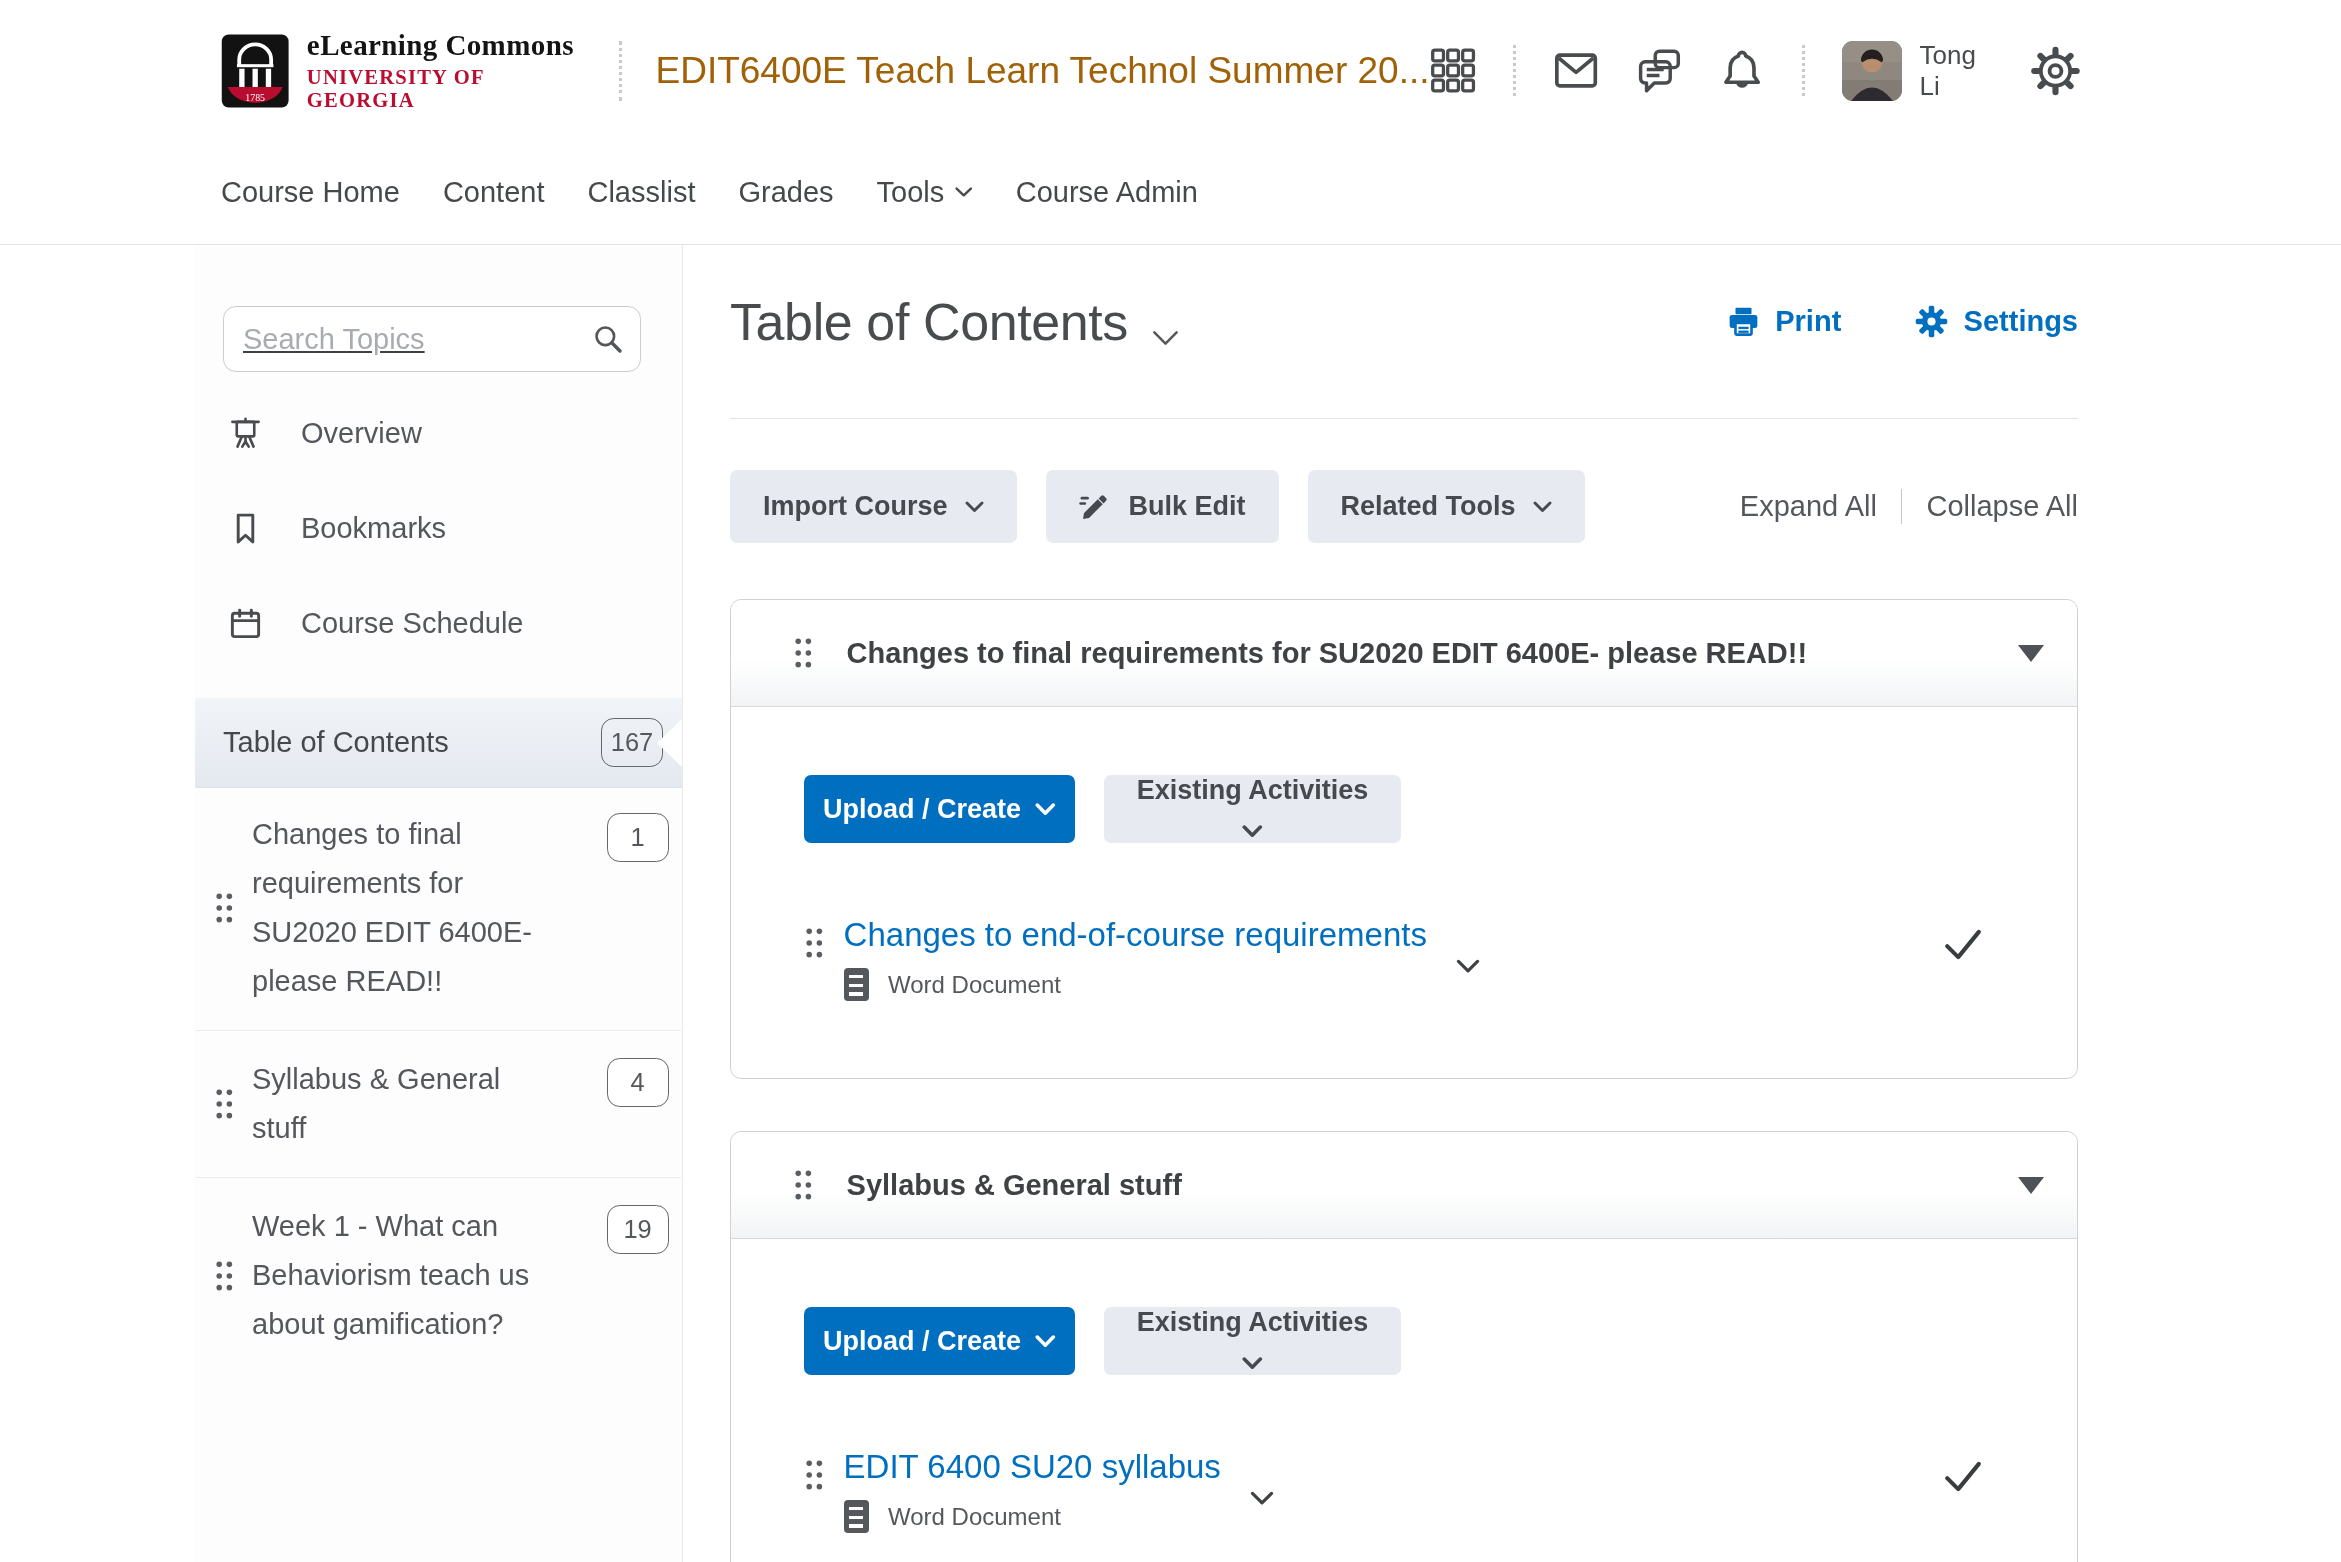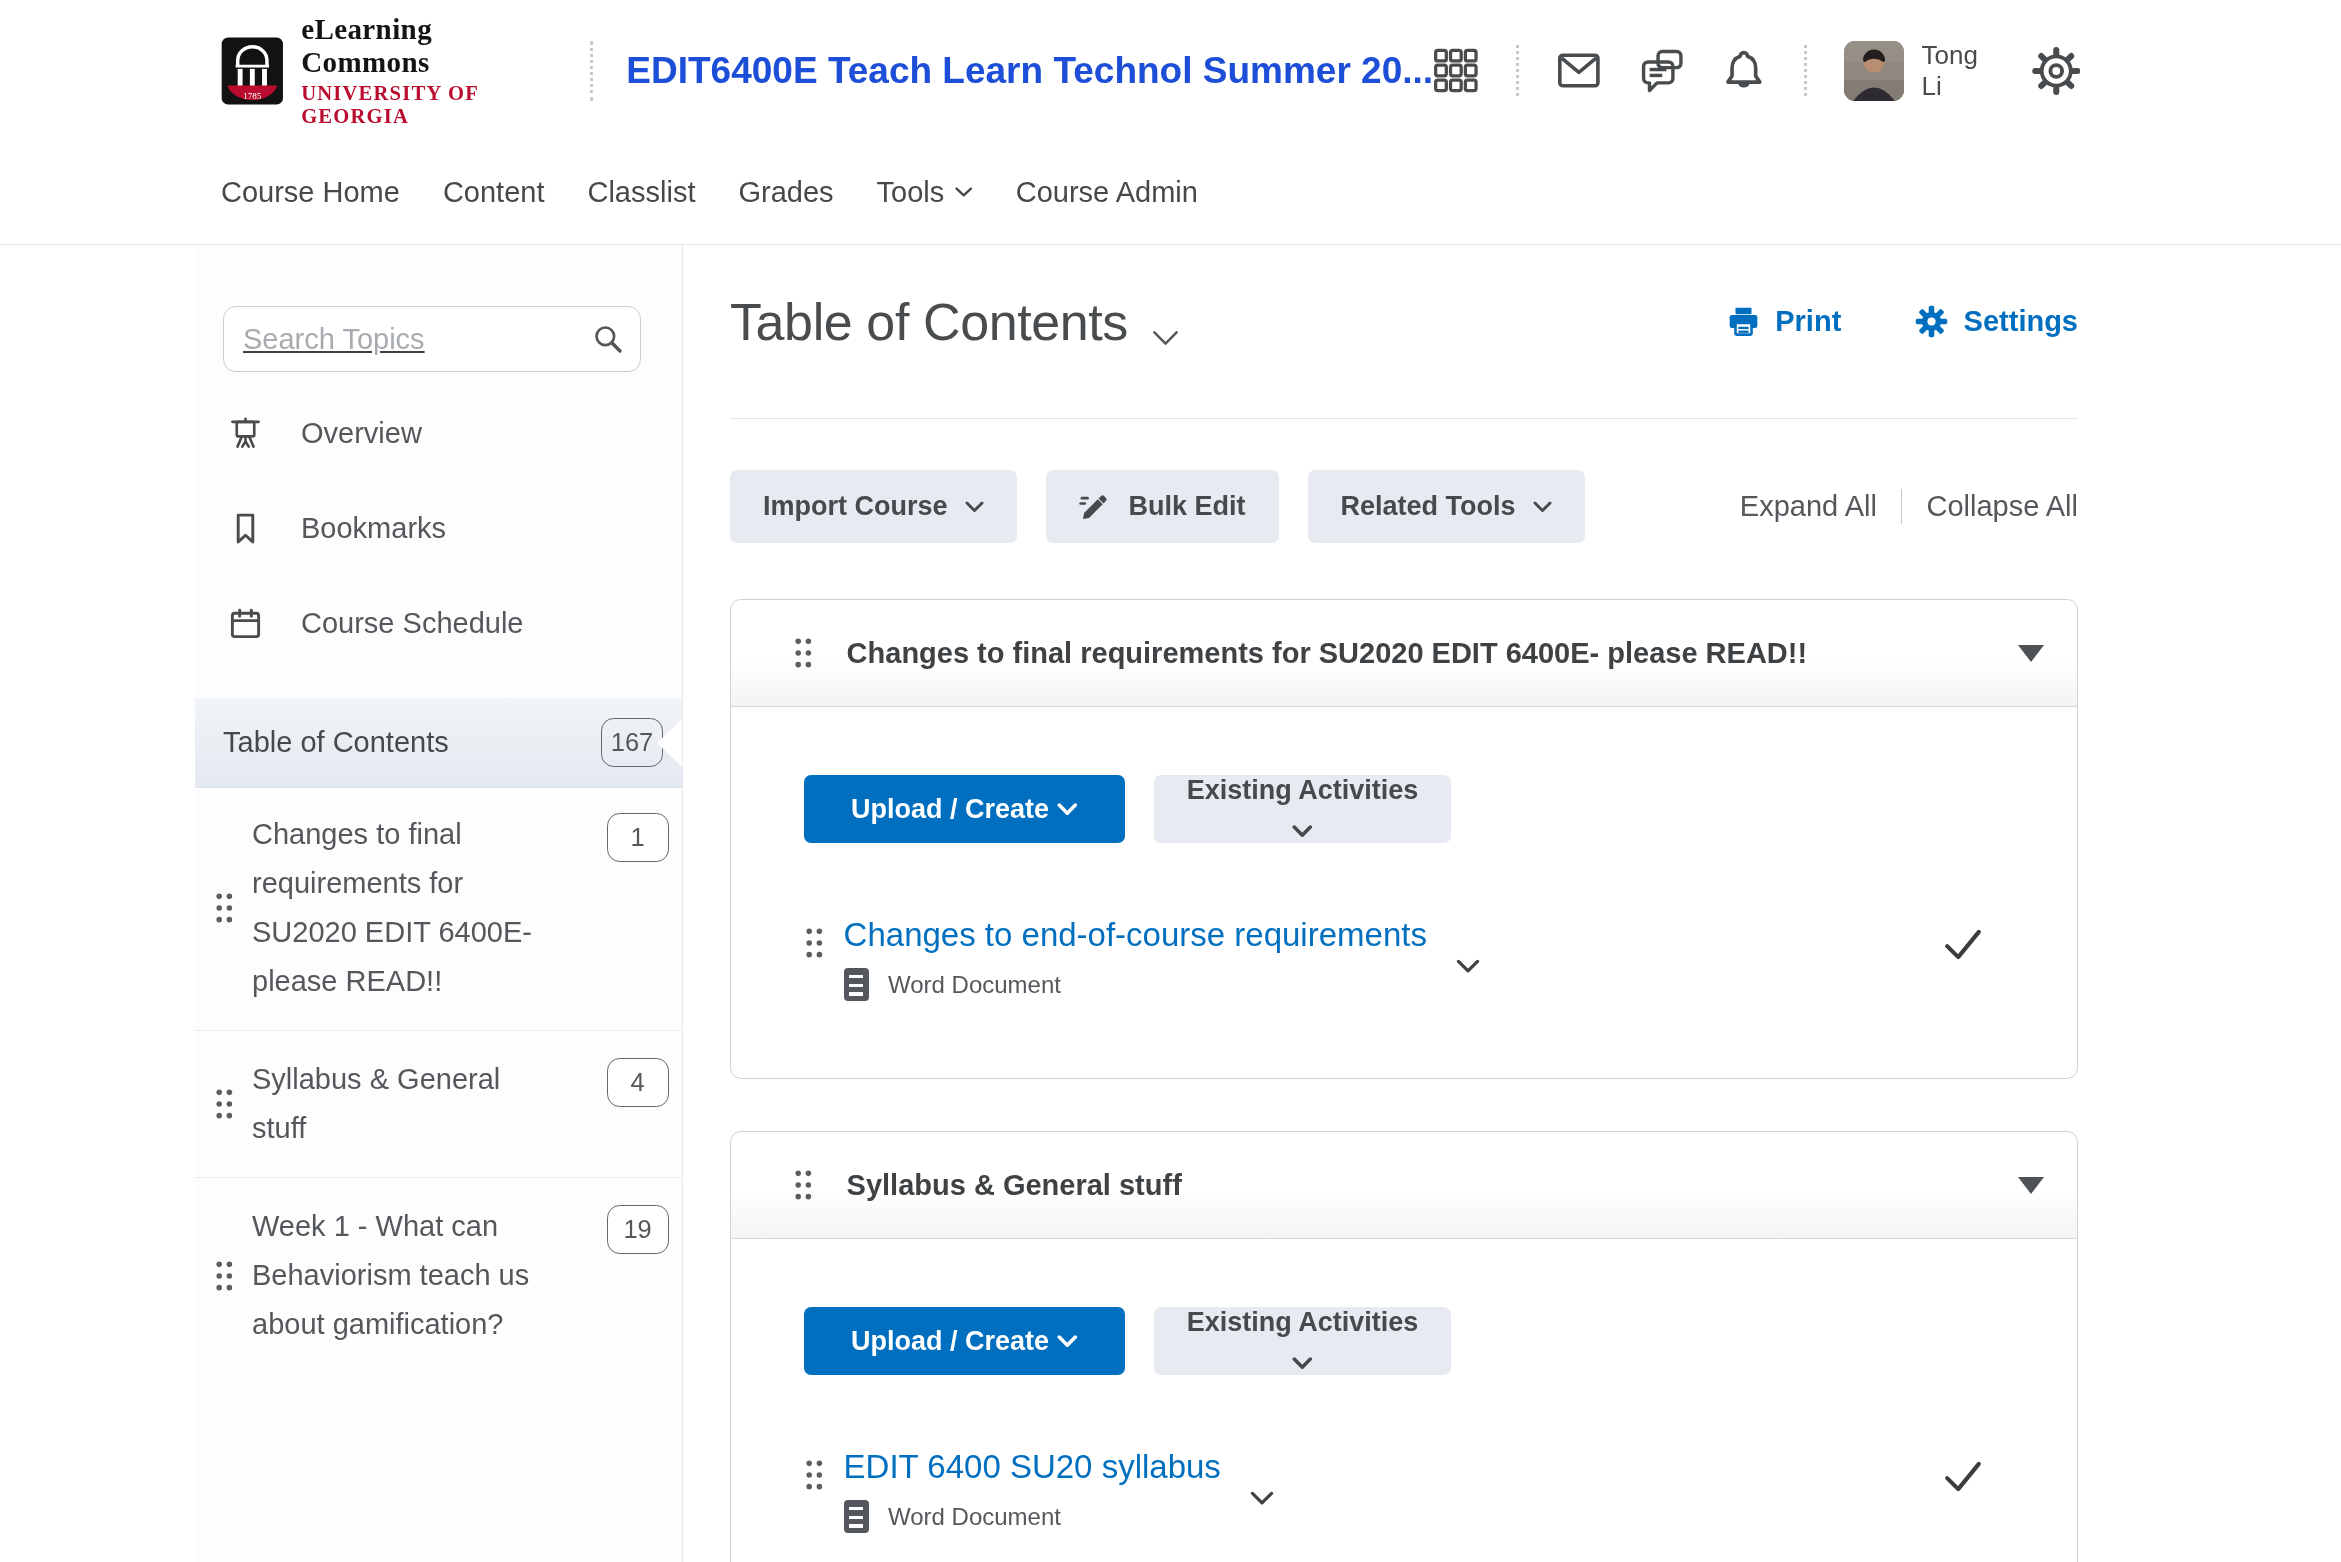--- a/index.html
+++ b/index.html
@@ -11,21 +11,21 @@
   }
   
   .minibar{height:141px;display:flex;align-items:center;padding:0 262px 0 221px;}
   .brand{display:flex;align-items:center;}
   .brand-text{margin-left:17.5px;font-family:"Liberation Serif", serif;}
   .brand-line1{font-size:29px;font-weight:700;color:#141414;letter-spacing:0.4px;}
   .brand-line2{font-size:20.6px;font-weight:700;color:#ba0c2f;letter-spacing:1.2px;margin-top:3.2px;}
   .vdots{width:0;border-left:3.2px dotted #c9c9c9;height:60px;}
   .vdots.short{height:51px;}
   .brand-sep{margin:0 33px 0 32px;}
-  .course-title{font-size:37px;color:#1d4ed8;font-weight:700;white-space:nowrap;}
+  .course-title{font-size:37px;color:#a16207;font-weight:400;white-space:nowrap;}
   .mini-right{display:flex;align-items:center;gap:37px;margin-left:auto;}
   .mini-icon{width:49px;height:49px;color:#494c4e;display:block;cursor:pointer;}
   .avatar{width:60px;height:60px;border-radius:11px;overflow:hidden;flex:0 0 auto;cursor:pointer;}
   .avatar svg{display:block;width:100%;height:100%;}
   .user-group{display:flex;align-items:center;gap:17.5px;}
   .user-name{font-size:26px;color:#494c4e;}
   
   .navbar{height:103px;display:flex;align-items:center;gap:43px;padding-left:221px;border-bottom:0.8px solid #e4e4e4;}
   .nav-link{font-size:29px;color:#46494c;display:flex;align-items:center;gap:11px;cursor:pointer;white-space:nowrap;}
   .chev{stroke:currentColor;fill:none;stroke-linecap:round;stroke-linejoin:round;}
@@ -80,21 +80,21 @@
   .card2{margin-top:52px;height:556px;box-sizing:border-box;}
   .card-head{height:106px;display:flex;align-items:center;padding:0 33px 0 62px;
     background:linear-gradient(180deg,#ffffff 55%,#f2f4f5 100%);border-bottom:0.8px solid #d8d8d8;
     border-radius:11px 11px 0 0;}
   .card-head .drag{margin-right:33px;cursor:grab;}
   .card-title{font-size:29px;font-weight:700;color:#3f4245;flex:1;}
   .tri{width:0;height:0;border-left:13.5px solid transparent;border-right:13.5px solid transparent;border-top:17.5px solid #4e5256;cursor:pointer;}
   .card-body{padding:68px 0 0 73px;}
   .btn-row{display:flex;align-items:center;}
   .btn-primary{height:68px;border:none;border-radius:7.1px;background:#006fbf;color:#fff;font-family:inherit;
-    font-size:27px;font-weight:700;display:flex;align-items:center;gap:8px;padding:0 47px;cursor:pointer;}
+    font-size:27px;font-weight:700;display:flex;align-items:center;gap:14px;padding:0 19px;cursor:pointer;}
   .btn-sec{height:68px;border:none;border-radius:7.1px;background:#e7ebf1;color:#46494d;font-family:inherit;
     font-size:27px;font-weight:700;display:flex;align-items:center;gap:19px;padding:0 33px;margin-left:29px;cursor:pointer;flex-direction:column;}
   .btn-primary svg.chev,.btn-sec svg.chev{width:20.6px;height:12.7px;}
   .topic-row{margin-top:73px;display:flex;align-items:flex-start;}
   .topic-row .drag{margin-top:11px;}
   .topic-main{margin-left:19px;}
   .topic-link{font-size:33px;color:#006fbf;cursor:pointer;}
   .topic-meta{margin-top:14.3px;display:flex;align-items:center;gap:19px;}
   .doc-icon{position:relative;width:25.4px;height:33px;background:#54575b;border-radius:4px;display:inline-block;}
   .doc-icon::after{content:"";position:absolute;left:5.6px;right:5.6px;top:6.4px;height:21.4px;

